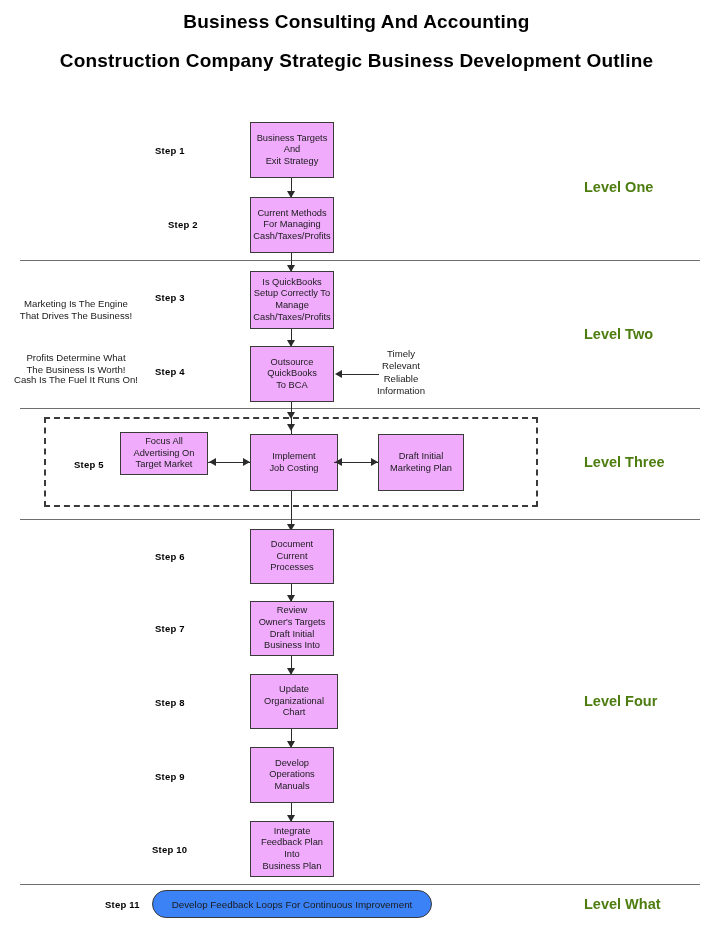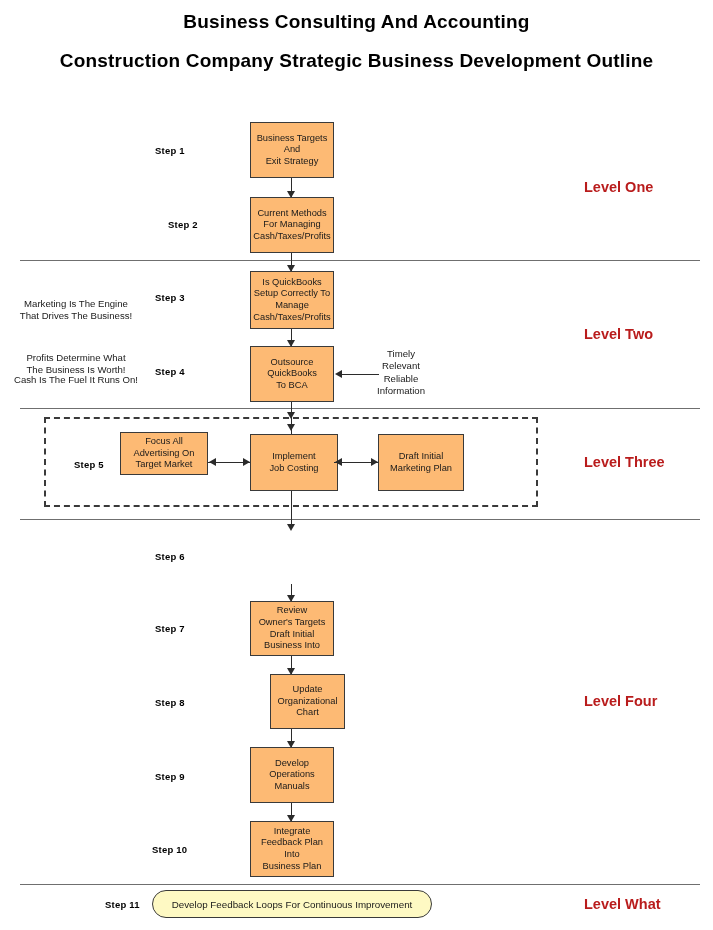--- a/index.html
+++ b/index.html
@@ -28,41 +28,41 @@
     padding-bottom:2px;
   }
 
   
   .rule{
     position:absolute;height:0;border-top:1.4px solid #6f6f6f;left:20px;width:680px;
   }
 
   
   .level-label{
-    position:absolute;font-weight:bold;font-size:14.5px;color:#b91c1c;
+    position:absolute;font-weight:bold;font-size:14.5px;color:#4d7c0f;
     white-space:nowrap;
   }
 
   
   .step-label{
     position:absolute;font-weight:bold;font-size:9.5px;color:#000;
     white-space:nowrap;letter-spacing:.2px;
   }
 
   
   .box{
-    position:absolute;border:1px solid #3a3a3a;background:#fdba74;
+    position:absolute;border:1px solid #3a3a3a;background:#f0abfc;
     display:flex;align-items:center;justify-content:center;
     text-align:center;font-size:9.3px;line-height:11.6px;color:#1a1a1a;
     box-sizing:border-box;padding:2px 3px;white-space:pre-line;
   }
 
   
   .pill{
-    position:absolute;border:1px solid #3a3a3a;background:#fef9c3;
+    position:absolute;border:1px solid #3a3a3a;background:#3b82f6;
     border-radius:40px;display:flex;align-items:center;justify-content:center;
     font-size:9.8px;color:#1a1a1a;box-sizing:border-box;white-space:nowrap;
   }
 
   
   .note{
     position:absolute;font-size:9.6px;line-height:12.4px;color:#1a1a1a;
     text-align:center;white-space:pre-line;
   }
 
@@ -185,33 +185,36 @@
   <div class="arrow-left" style="left:209px;top:458px;"></div>
   <div class="arrow-right" style="left:243px;top:458px;"></div>
 
   <div class="hline" style="left:334px;top:462px;width:44px;"></div>
   <div class="arrow-left" style="left:335px;top:458px;"></div>
   <div class="arrow-right" style="left:371px;top:458px;"></div>
 
   <div class="vline" style="left:291px;top:491px;height:38px;"></div>
   <div class="arrow-down" style="left:287px;top:524px;"></div>
 
+  <div class="box" style="left:250px;top:529px;width:84px;height:55px;">Document
+Current
+Processes</div>
 
   <div class="vline" style="left:291px;top:584px;height:18px;"></div>
   <div class="arrow-down" style="left:287px;top:595px;"></div>
 
   <div class="box" style="left:250px;top:601px;width:84px;height:55px;">Review
 Owner's Targets
 Draft Initial
 Business Into</div>
 
   <div class="vline" style="left:291px;top:656px;height:19px;"></div>
   <div class="arrow-down" style="left:287px;top:668px;"></div>
 
-  <div class="box" style="left:250px;top:674px;width:75px;height:55px;margin-left:20px;">Update
+  <div class="box" style="left:250px;top:674px;width:88px;height:55px;">Update
 Organizational
 Chart</div>
 
   <div class="vline" style="left:291px;top:729px;height:19px;"></div>
   <div class="arrow-down" style="left:287px;top:741px;"></div>
 
   <div class="box" style="left:250px;top:747px;width:84px;height:56px;">Develop
 Operations
 Manuals</div>
 

